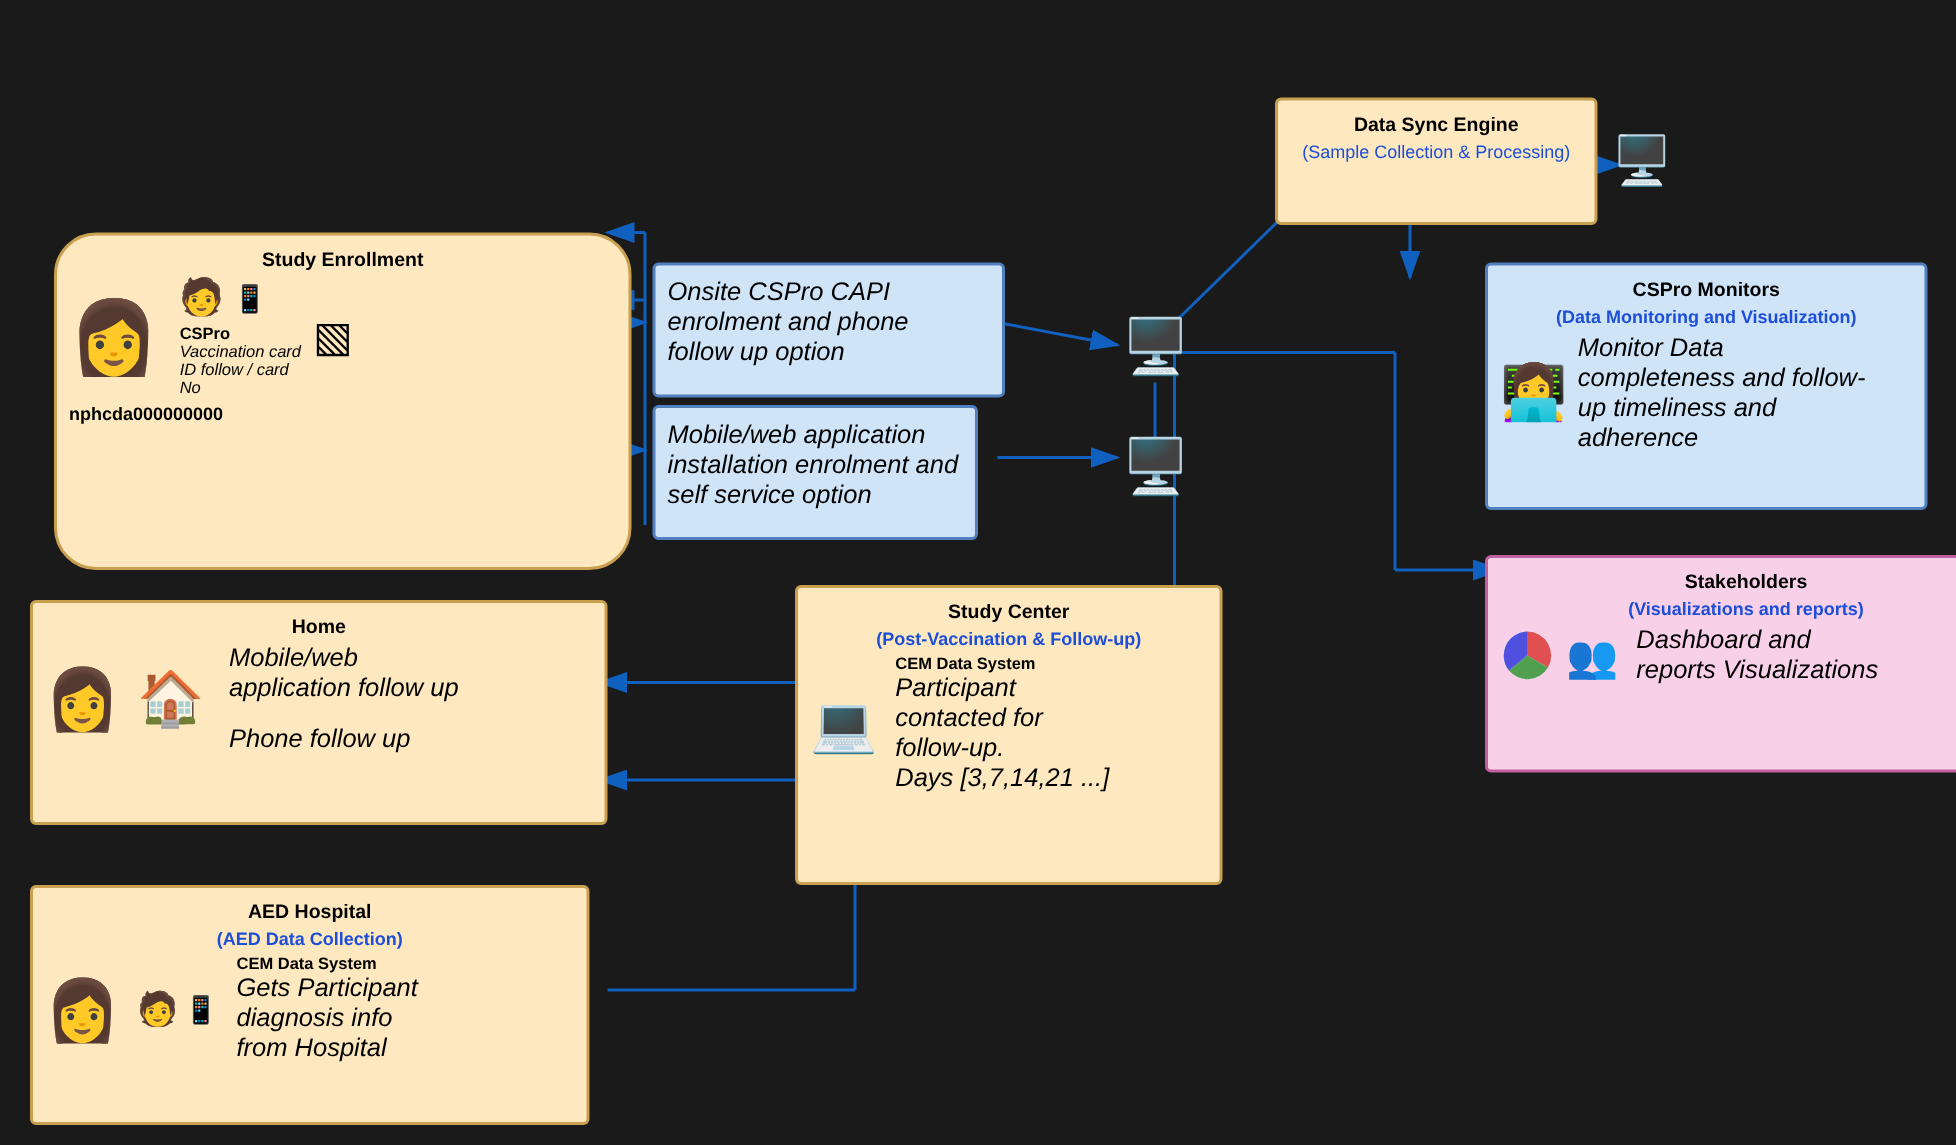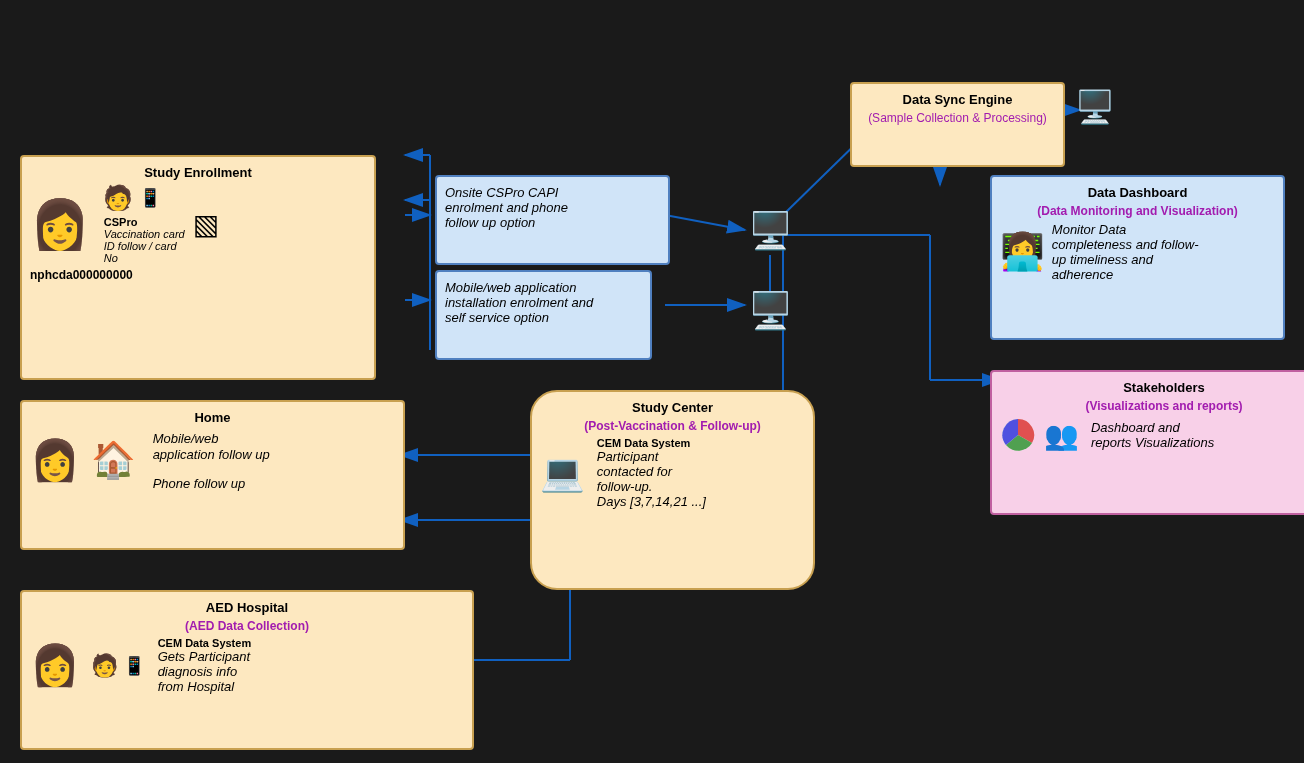--- a/index.html
+++ b/index.html
@@ -36,25 +36,25 @@
       font-weight: bold;
       font-size: 13px;
       text-align: center;
       margin-bottom: 4px;
       color: #000;
     }
     .box-subtitle {
       font-weight: bold;
       font-size: 12px;
       text-align: center;
-      color: #a21caf;
+      color: #1d4ed8;
       margin-bottom: 4px;
     }
     .box-text {
-      font-size: 13px;
+      font-size: 17px;
       font-style: italic;
       color: #000;
     }
     .box-text-normal {
       font-size: 11px;
       font-style: normal;
       color: #000;
     }
     .label-text {
       font-size: 11px;
@@ -128,21 +128,21 @@
 
     <line x1="405" y1="660" x2="570" y2="660" stroke="#1060c0" stroke-width="2"></line>
     <line x1="570" y1="660" x2="570" y2="530" stroke="#1060c0" stroke-width="2" marker-end="url(#arrowhead)"></line>
 
     <line x1="430" y1="155" x2="430" y2="350" stroke="#1060c0" stroke-width="2"></line>
     <line x1="430" y1="155" x2="405" y2="155" stroke="#1060c0" stroke-width="2" marker-end="url(#arrowhead)"></line>
 
     <line x1="770" y1="255" x2="770" y2="295" stroke="#1060c0" stroke-width="2"></line>
   </svg>
 
-  <div class="box" style="left:20px; top:155px; width:356px; height:225px;">
+  <div class="box" style="left:36px; top:155px; width:385px; height:225px;border-radius:28px;">
     <div class="box-title">Study Enrollment</div>
     <div class="icons-row">
       <span style="font-size:48px; color:#333;">👩</span>
       <div style="margin-left:10px;">
         <div style="display:flex; align-items:center; gap:6px;">
           <span style="font-size:24px;">🧑</span>
           <span style="font-size:18px;">📱</span>
         </div>
         <div style="margin-top:4px;">
           <div class="system-label">CSPro</div>
@@ -164,21 +164,21 @@
       <div style="margin-left:12px;">
         <div class="box-text" style="display:inline;margin-top:28px;">Mobile/web</div>
         <div class="box-text">application follow up</div>
         <div style="margin-top:14px;">
           <div class="box-text">Phone follow up</div>
         </div>
       </div>
     </div>
   </div>
 
-  <div class="box" style="left:20px; top:590px; width:454px; height:160px;">
+  <div class="box" style="left:20px; top:590px; width:373px; height:160px;">
     <div class="box-title">AED Hospital</div>
     <div class="box-subtitle">(AED Data Collection)</div>
     <div class="icons-row">
       <span style="font-size:40px; color:#333;">👩</span>
       <div style="margin-left:8px;">
         <div style="display:flex; align-items:center; gap:4px;">
           <span style="font-size:22px;">🧑</span>
           <span style="font-size:18px;">📱</span>
         </div>
       </div>
@@ -200,44 +200,44 @@
   <div class="box box-blue" style="left:435px; top:270px; width:217px; height:90px;">
     <div class="box-text">Mobile/web application</div>
     <div class="box-text">installation enrolment and</div>
     <div class="box-text">self service option</div>
   </div>
 
   <div style="position:absolute; left:748px; top:210px; font-size:36px; color:#334466;">🖥️</div>
 
   <div style="position:absolute; left:748px; top:290px; font-size:36px; color:#334466;">🖥️</div>
 
-  <div class="box" style="left:850px; top:82px; width:215px; height:85px;">
+  <div class="box" style="left:850px; top:65px; width:215px; height:85px;">
     <div class="box-title">Data Sync Engine</div>
     <div class="box-subtitle" style="font-weight:normal; font-size:12px;">(Sample Collection &amp; Processing)</div>
   </div>
 
   <div style="position:absolute; left:1075px; top:88px; font-size:32px; color:#334466;">🖥️</div>
 
-  <div class="box" style="left:530px; top:390px; width:285px; height:200px;border-radius:27px;">
+  <div class="box" style="left:530px; top:390px; width:285px; height:200px;">
     <div class="box-title">Study Center</div>
     <div class="box-subtitle">(Post-Vaccination &amp; Follow-up)</div>
     <div class="icons-row">
       <span style="font-size:36px;">💻</span>
       <div style="margin-left:8px;">
         <div class="system-label">CEM Data System</div>
         <div class="box-text">Participant</div>
         <div class="box-text">contacted for</div>
         <div class="box-text">follow-up.</div>
         <div class="box-text">Days [3,7,14,21 ...]</div>
       </div>
     </div>
   </div>
 
   <div class="box box-blue" style="left:990px; top:175px; width:295px; height:165px;">
-    <div class="box-title">Data Dashboard</div>
+    <div class="box-title">CSPro Monitors</div>
     <div class="box-subtitle">(Data Monitoring and Visualization)</div>
     <div class="icons-row">
       <span style="font-size:36px;">👩‍💻</span>
       <div style="margin-left:3px;">
         <div class="box-text">Monitor Data</div>
         <div class="box-text">completeness and follow-</div>
         <div class="box-text">up timeliness and</div>
         <div class="box-text">adherence</div>
       </div>
     </div>

